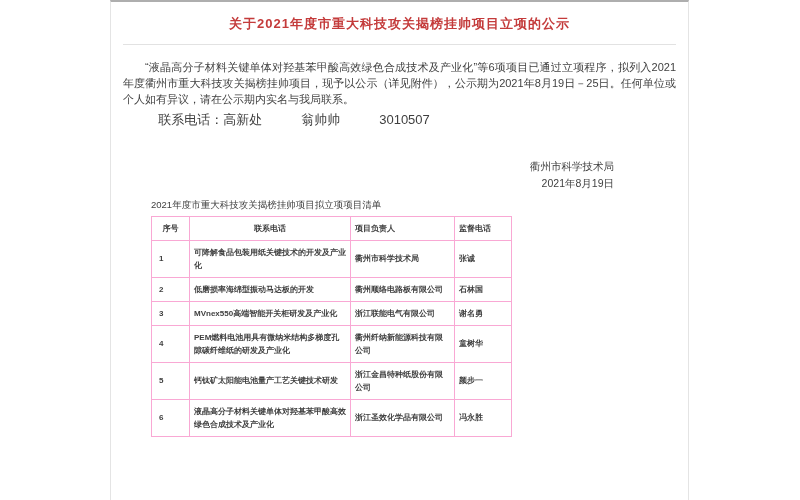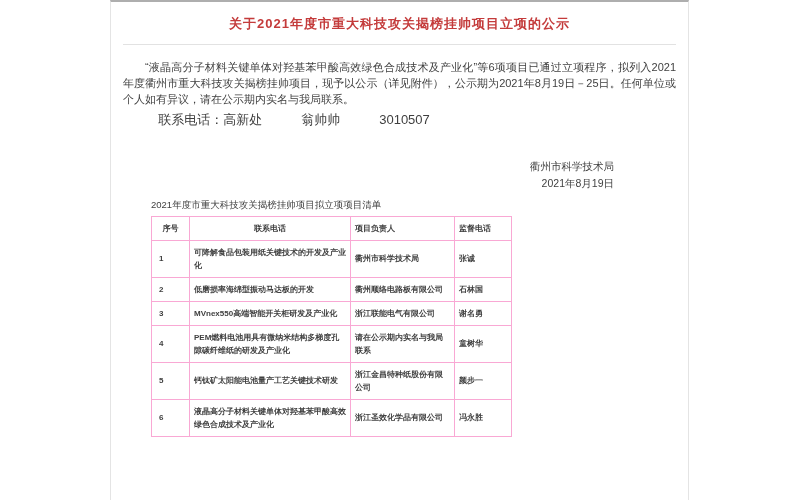--- a/index.html
+++ b/index.html
@@ -137,21 +137,21 @@
         </tr>
         <tr>
           <td class="cell-no">3</td>
           <td>MVnex550高端智能开关柜研发及产业化</td>
           <td>浙江联能电气有限公司</td>
           <td>谢名勇</td>
         </tr>
         <tr>
           <td class="cell-no">4</td>
           <td>PEM燃料电池用具有微纳米结构多梯度孔隙碳纤维纸的研发及产业化</td>
-          <td>请在公示期内实名与我局联系</td>
+          <td>衢州纤纳新能源科技有限公司</td>
           <td>童树华</td>
         </tr>
         <tr>
           <td class="cell-no">5</td>
           <td>钙钛矿太阳能电池量产工艺关键技术研发</td>
           <td>浙江金昌特种纸股份有限公司</td>
           <td>颜步一</td>
         </tr>
         <tr>
           <td class="cell-no">6</td>

